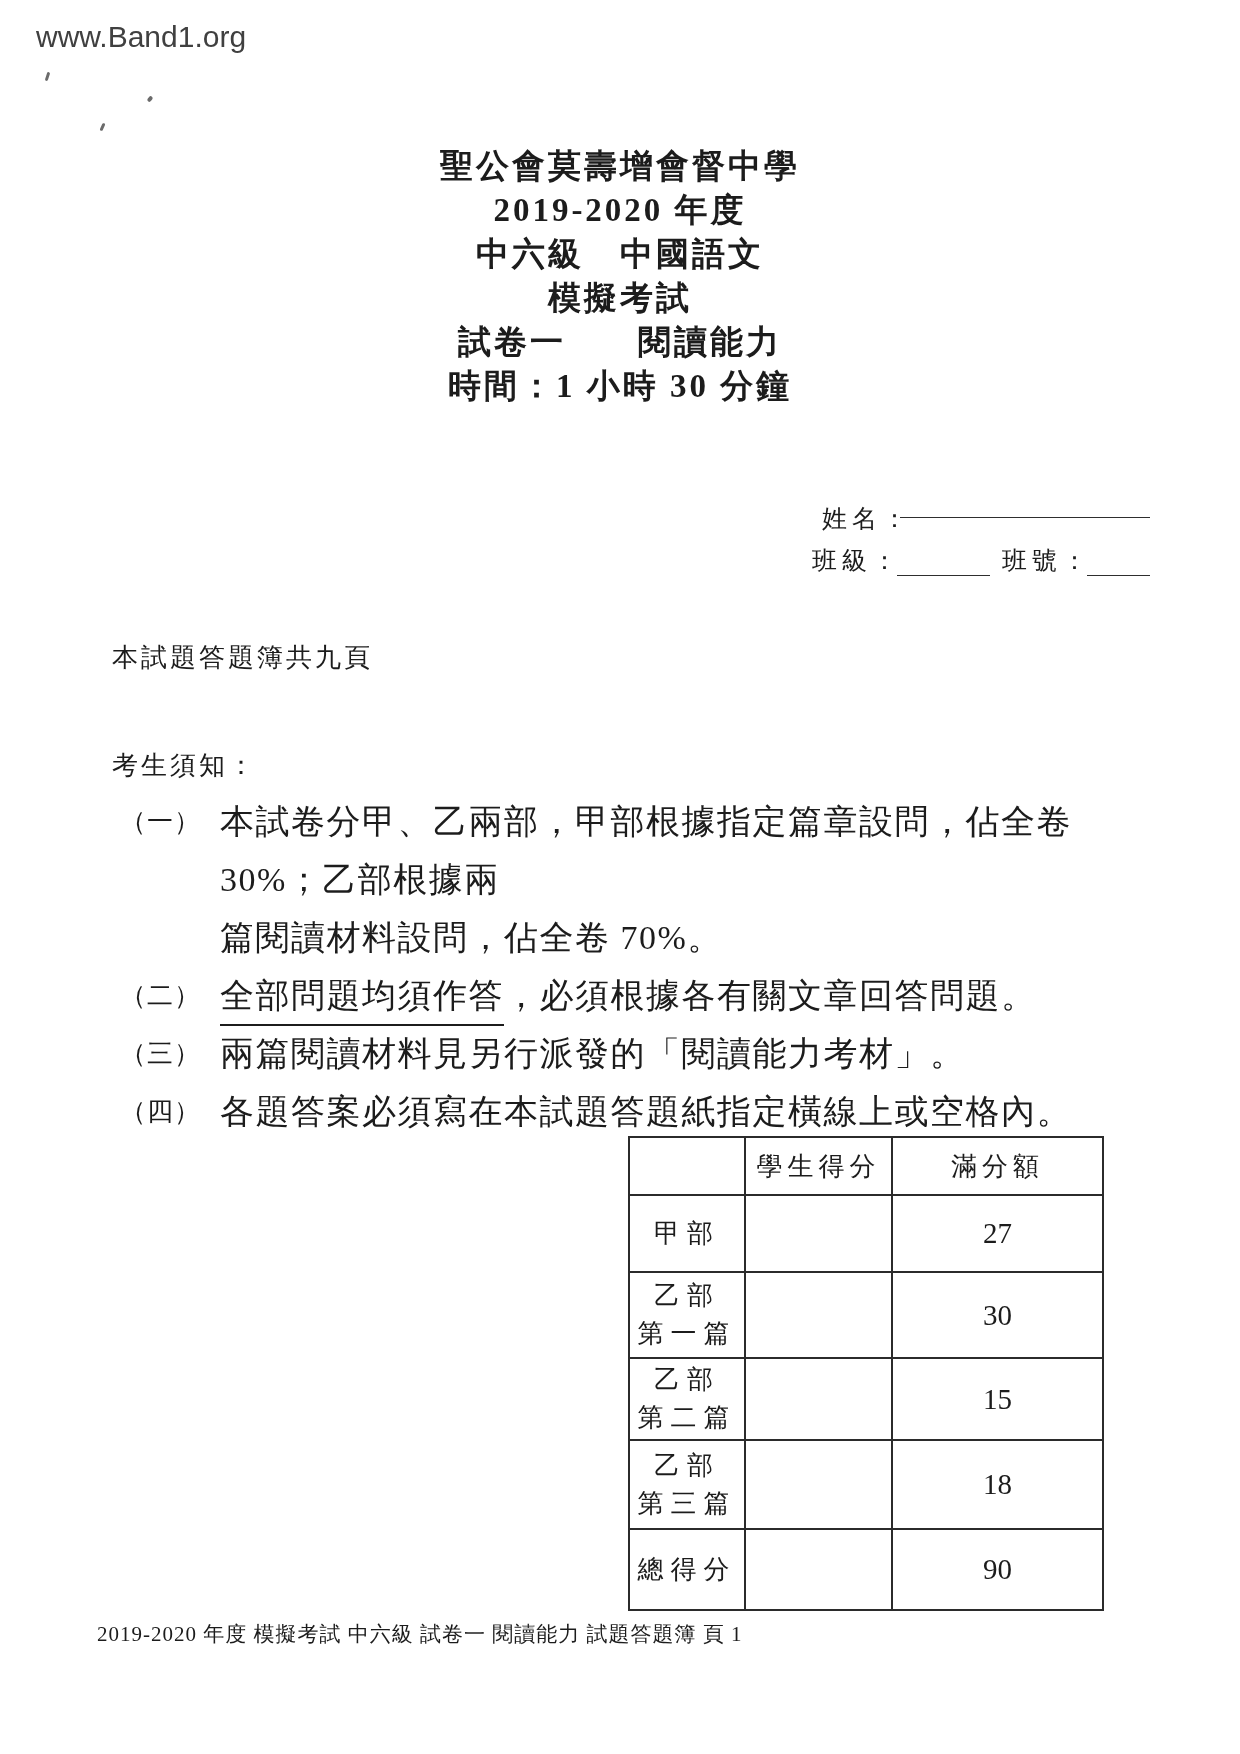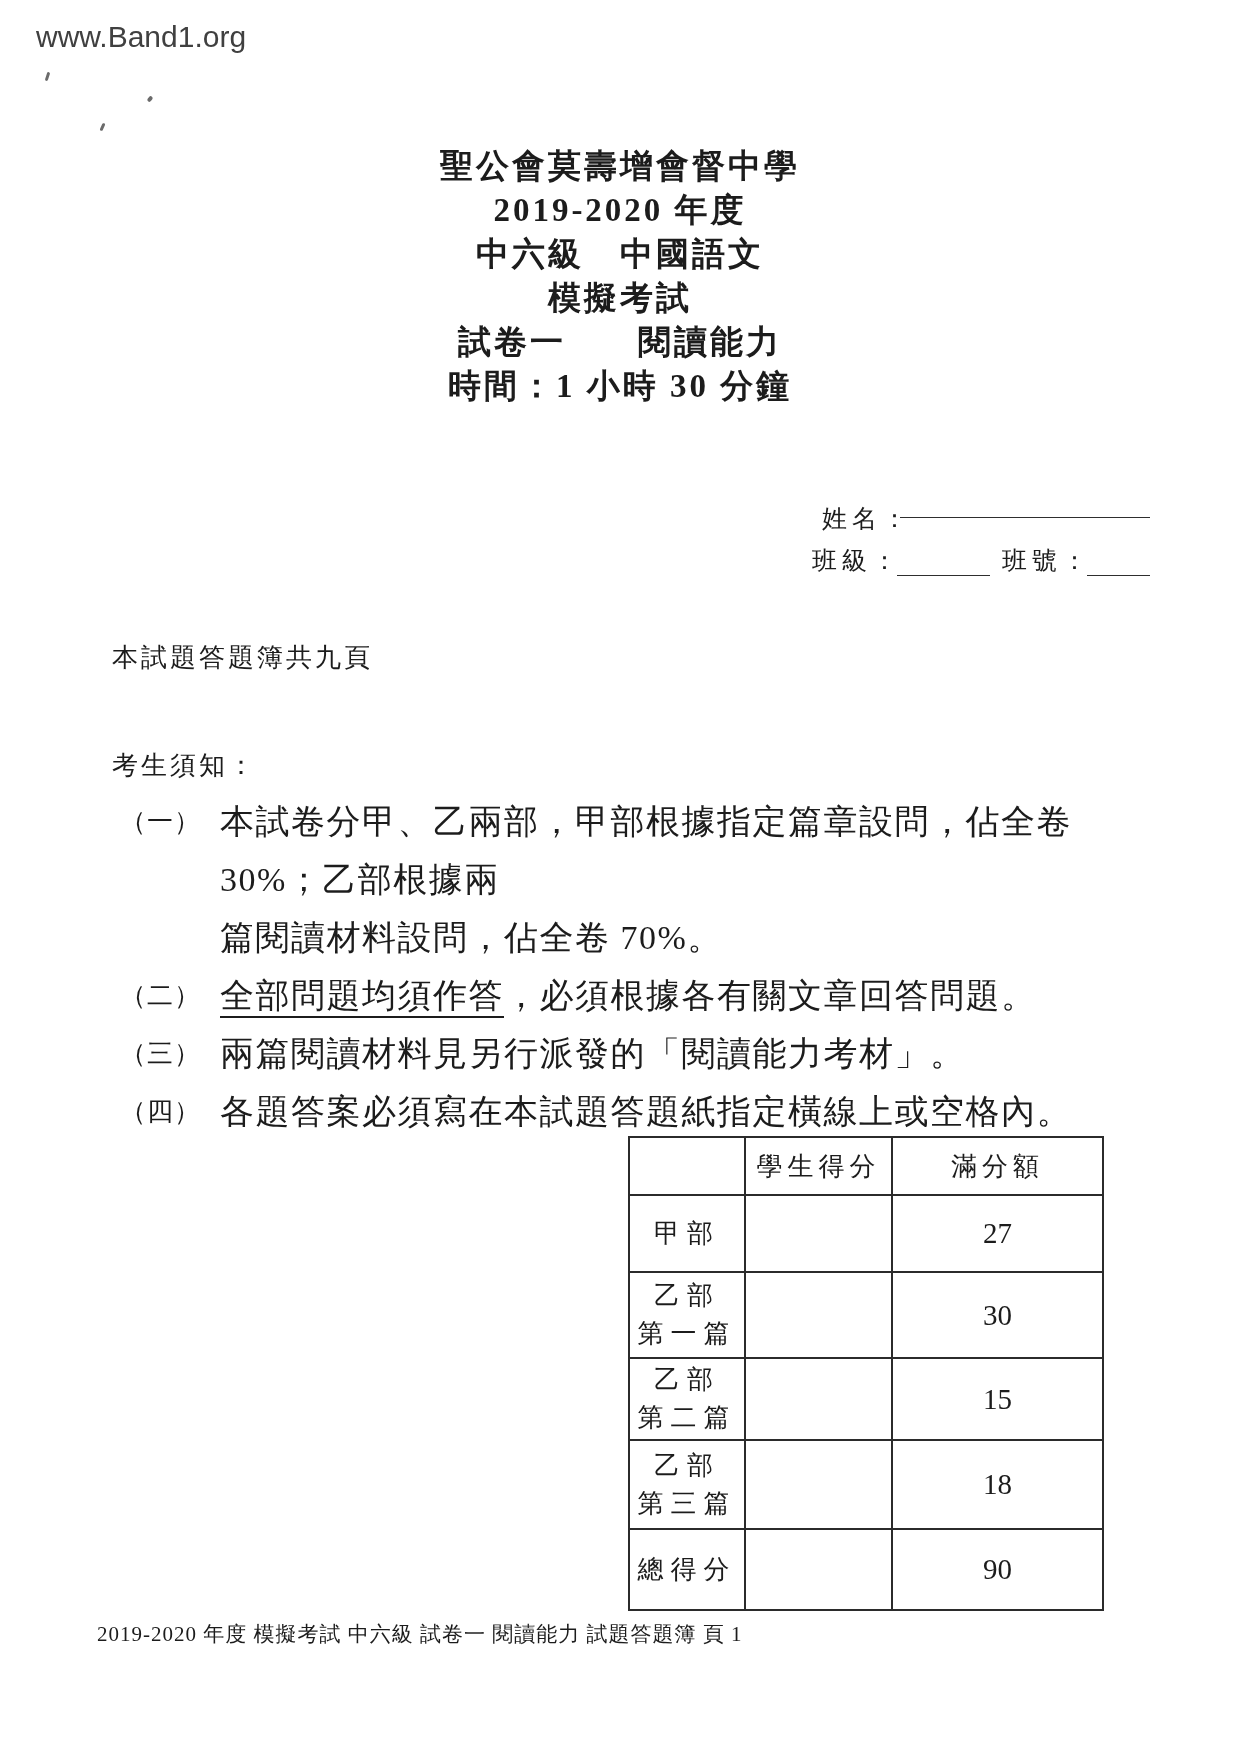--- a/index.html
+++ b/index.html
@@ -57,21 +57,21 @@
     position:absolute;left:120px;top:793px;width:1030px;
   }
   .instr-item{display:flex;align-items:flex-start;}
   .instr-num{
     flex:0 0 100px;font-size:26px;line-height:58px;letter-spacing:1px;
   }
   .instr-text{
     flex:1 1 auto;font-size:34px;line-height:58px;letter-spacing:1.5px;max-width:930px;
   }
   .instr-text .block{display:block;}
-  .u{border-bottom:2px solid #1c1c1c;padding-bottom:2px;}
+  .u{border-bottom:2px solid #1c1c1c;padding-bottom:10px;}
   
   .score-table-wrap{position:absolute;left:628px;top:1136px;}
   table.score{
     border-collapse:collapse;table-layout:fixed;
     font-size:26px;
   }
   table.score td,table.score th{
     border:2px solid #2b2b2b;
     text-align:center;vertical-align:middle;
     padding:0;font-weight:normal;

